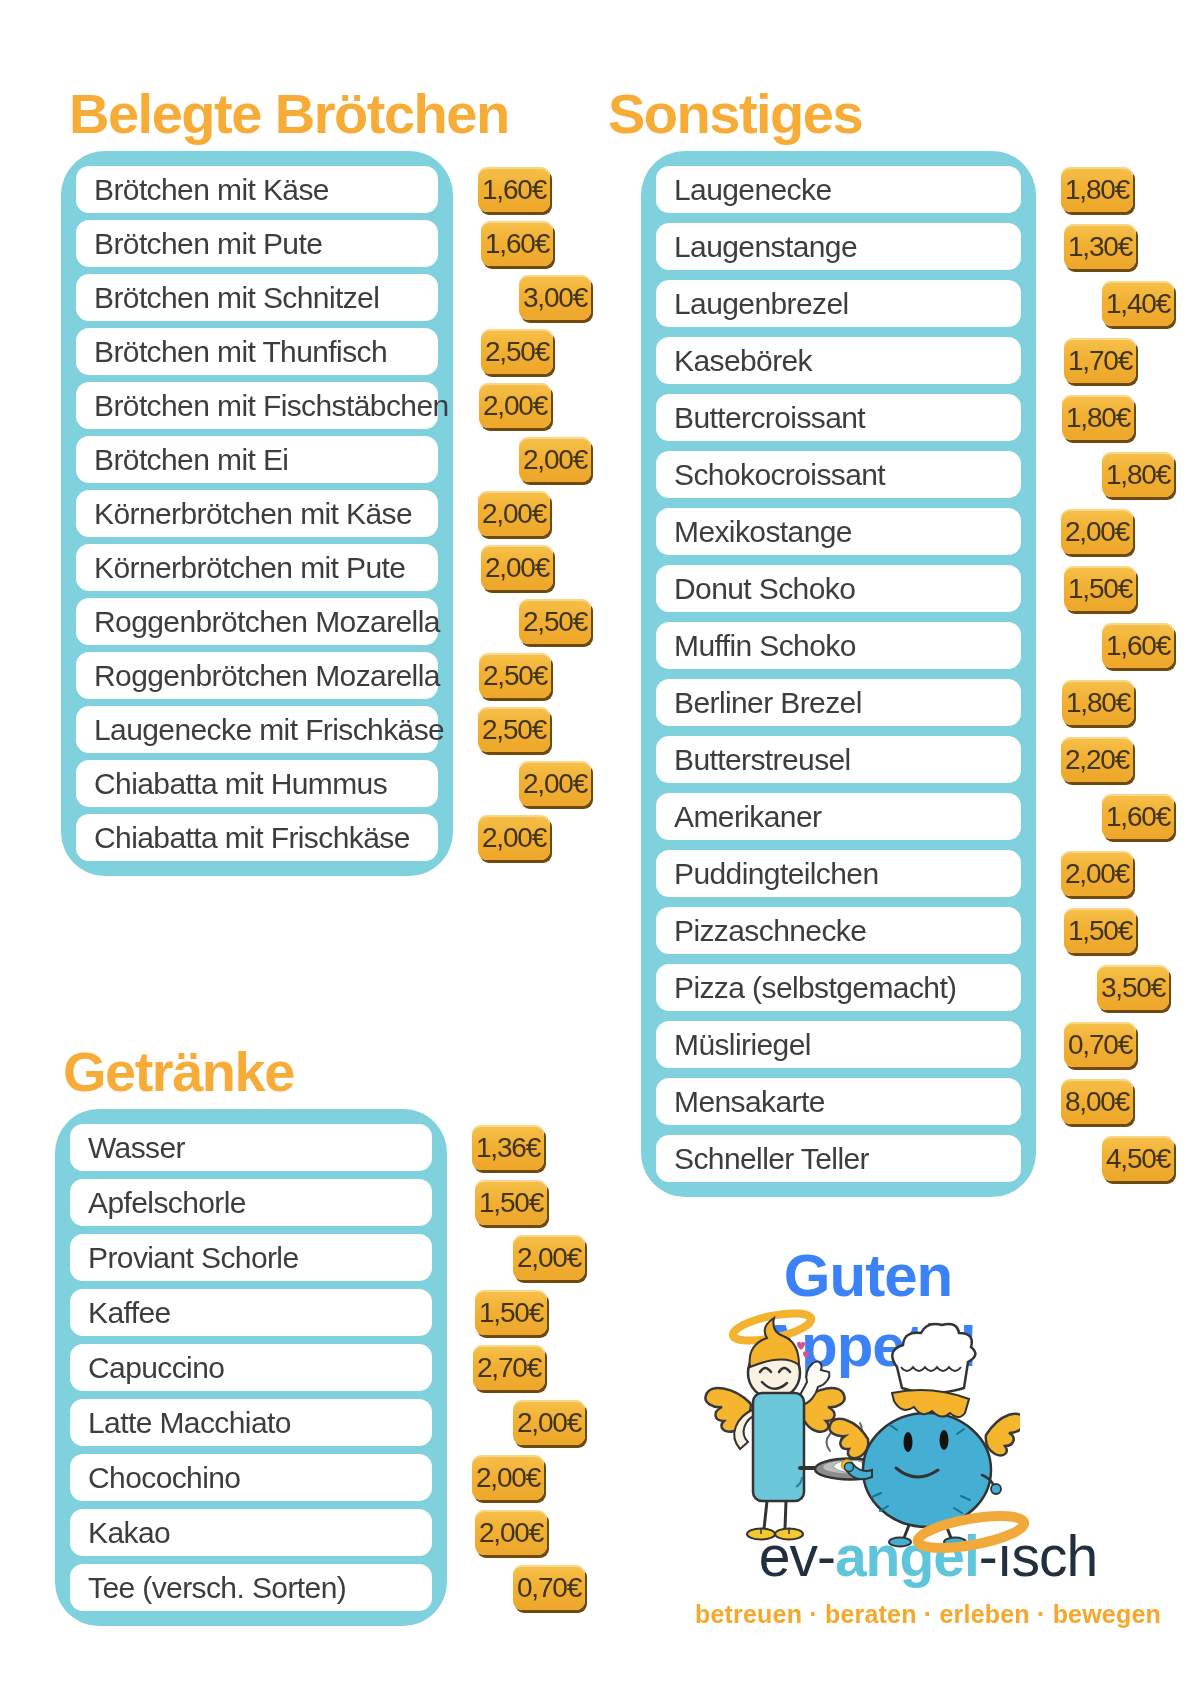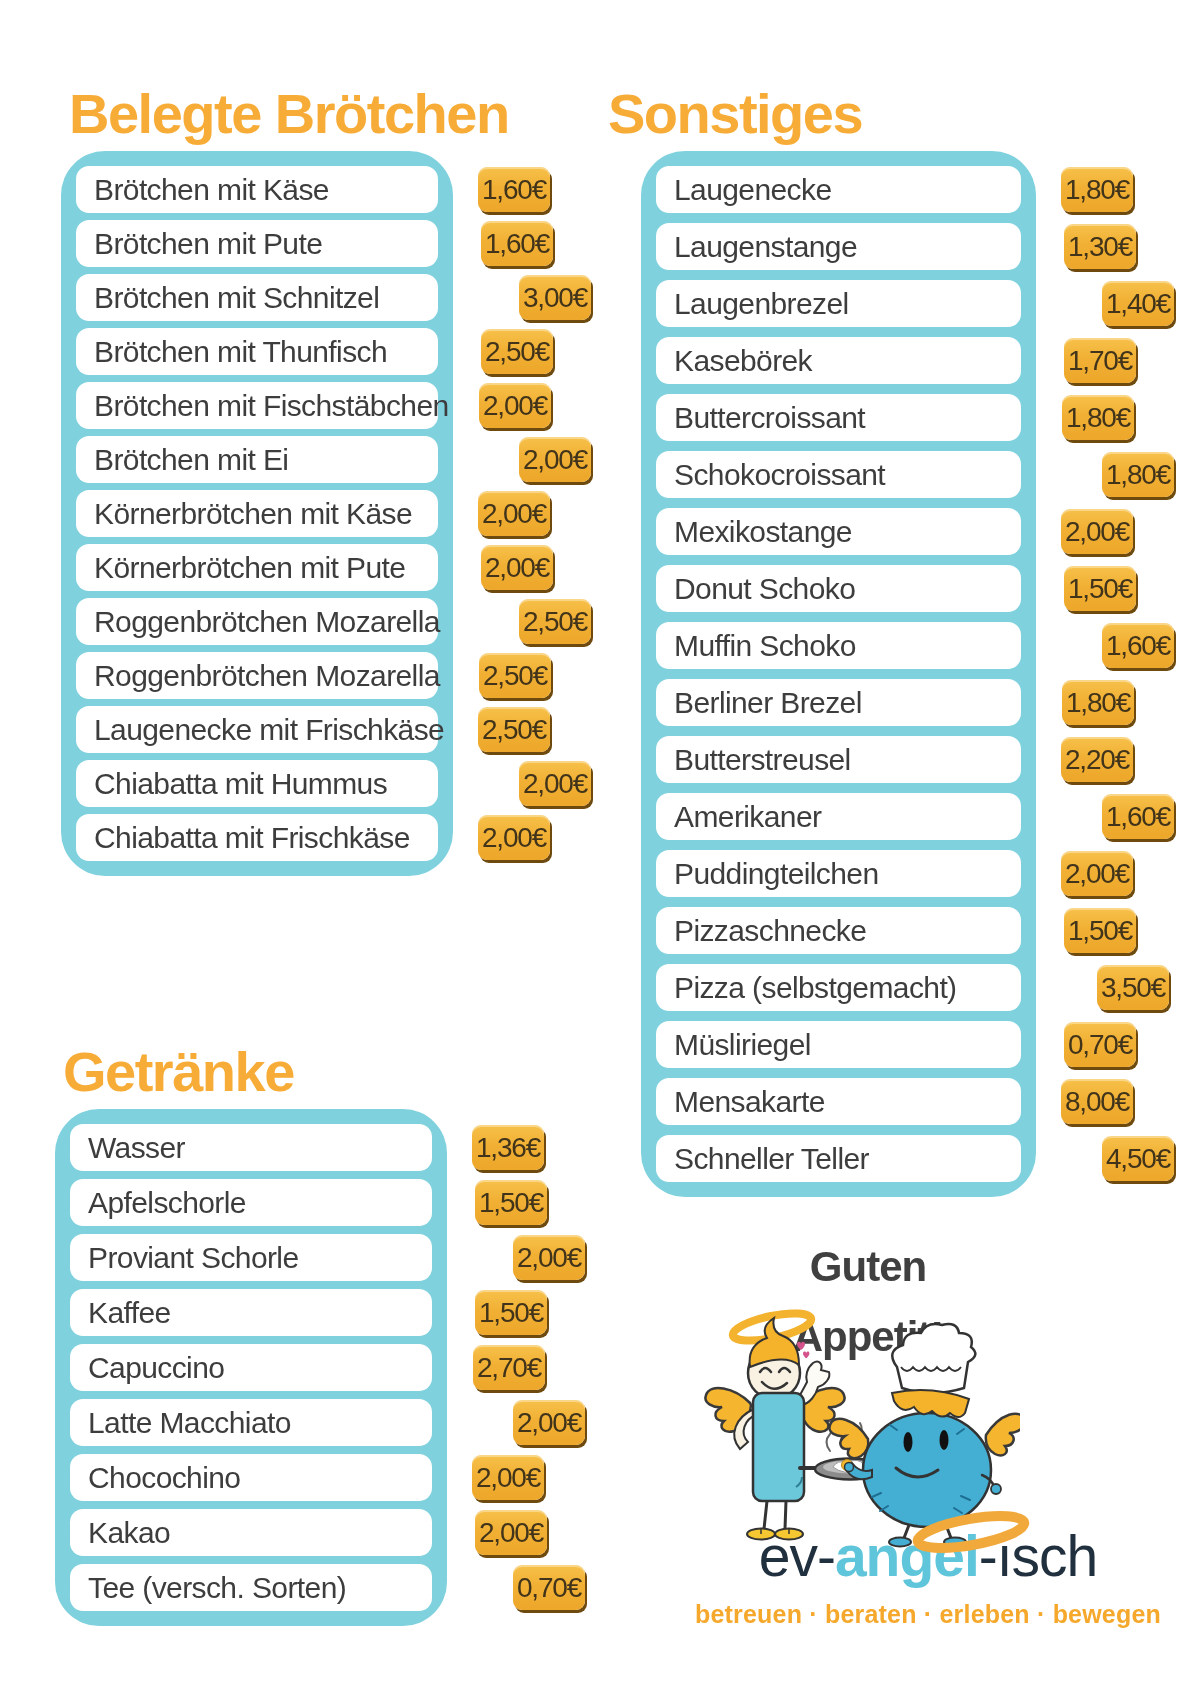--- a/index.html
+++ b/index.html
@@ -40,21 +40,21 @@
     background:linear-gradient(180deg,#f7c14b 0%,#f1b034 45%,#eda72a 100%);
     box-shadow:2px 3px 0 0 #6e4a0e, inset 0 2px 0 rgba(255,255,255,0.35);
     display:flex;align-items:center;justify-content:center;
     font-size:28px;color:#41341a;letter-spacing:-1.2px;white-space:nowrap;
   }
   
   .footer{position:absolute;left:620px;top:1240px;width:570px;height:443px;}
   .guten-line{
     position:absolute;left:0;width:100%;display:flex;justify-content:center;
     transform:translateX(-37px);
-    font-size:42px;font-weight:700;letter-spacing:-1px;color:#404040;line-height:1;
+    font-size:60px;font-weight:700;letter-spacing:-1px;color:#3b82f6;line-height:1;
   }
   .guten-line.l1{top:6px;}
   .guten-line.l2{top:76px;}
   .mascots{position:absolute;left:30px;top:65px;width:370px;height:245px;}
   .logo-line{
     position:absolute;top:288px;left:0;width:100%;display:flex;justify-content:center;
     transform:translateX(23px);
     font-size:57px;line-height:1;letter-spacing:-1px;white-space:nowrap;
   }
   .logo-dark{color:#20303E;font-weight:400;}

